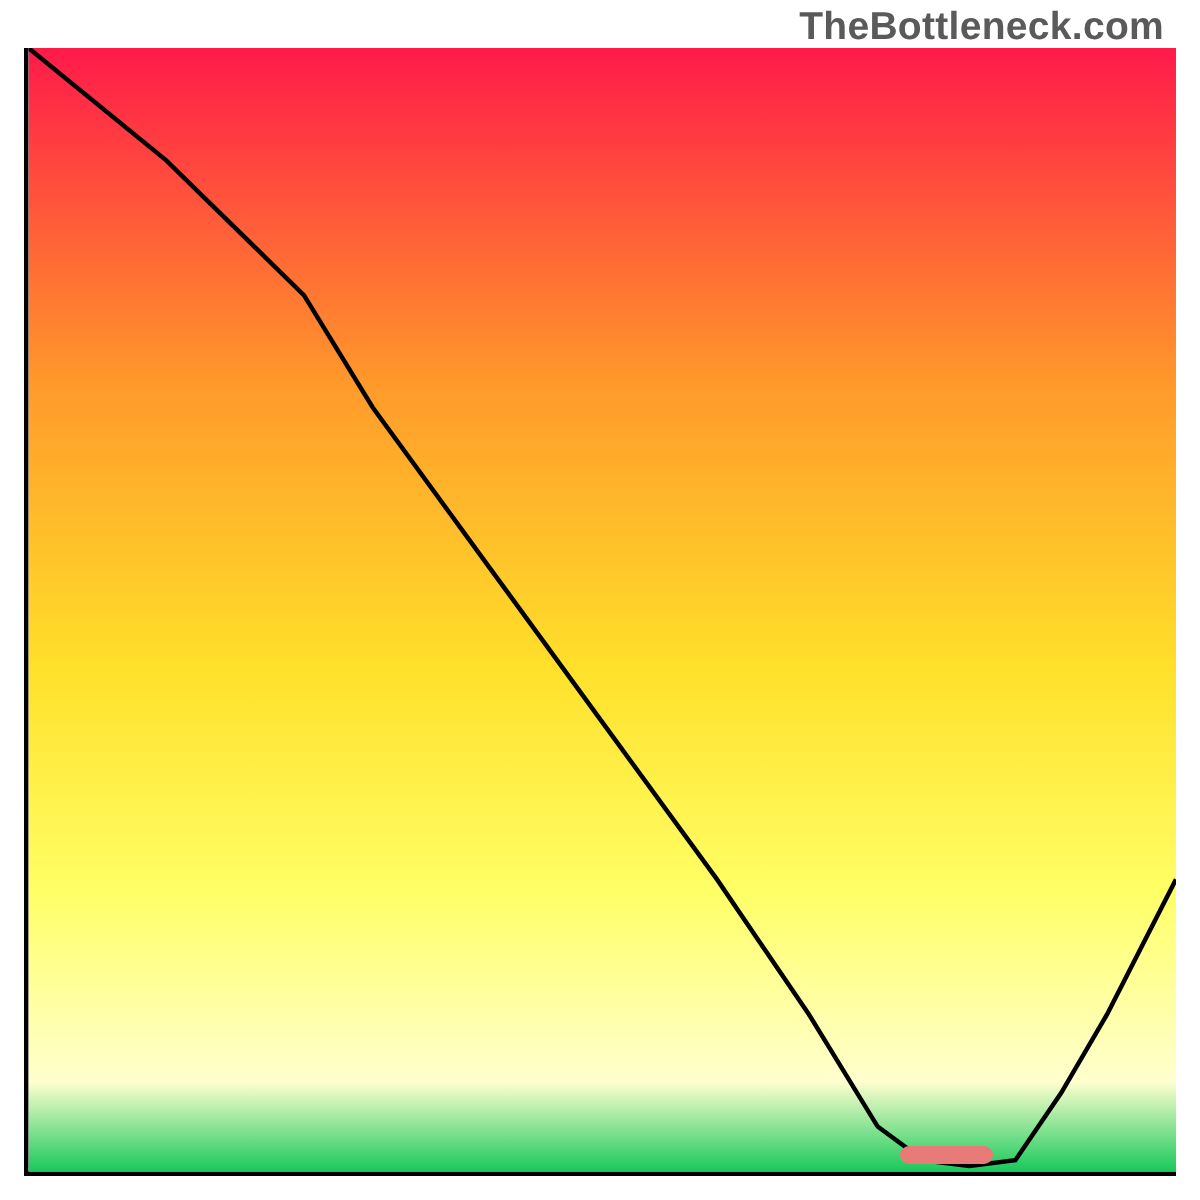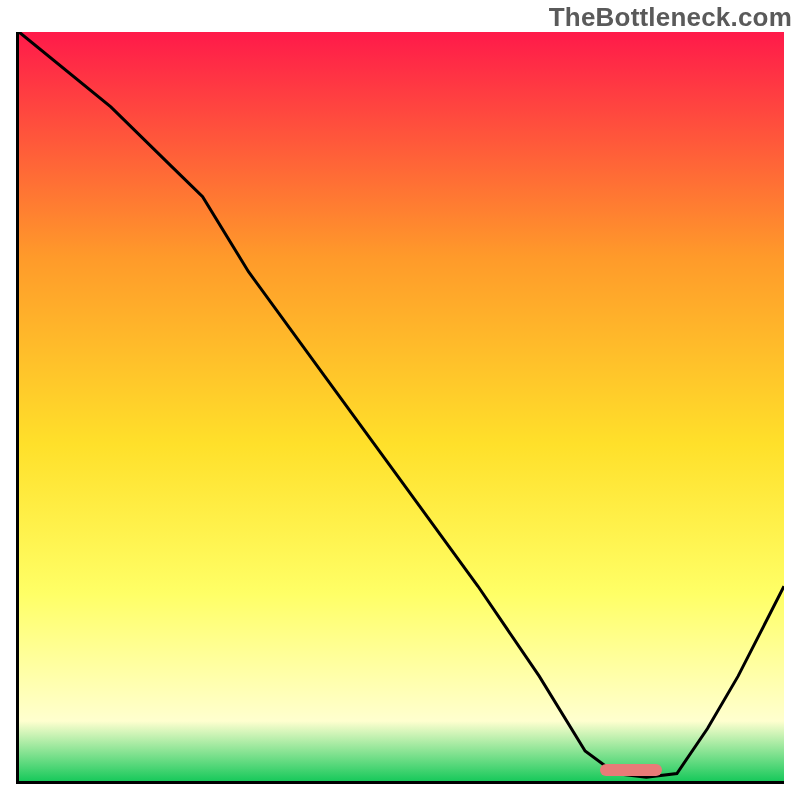--- a/index.html
+++ b/index.html
@@ -13,21 +13,21 @@
   }
   .frame {
     position: relative;
     width: 800px;
     height: 800px;
     box-sizing: border-box;
   }
   .watermark {
     position: absolute;
     top: 2px;
-    right: 8px;
+    right: 24px;
     font-size: 26px;
     font-weight: 600;
     color: #5a5a5a;
     letter-spacing: 0.2px;
   }
   .plot {
     position: absolute;
     left: 16px;
     top: 32px;
     width: 768px;

